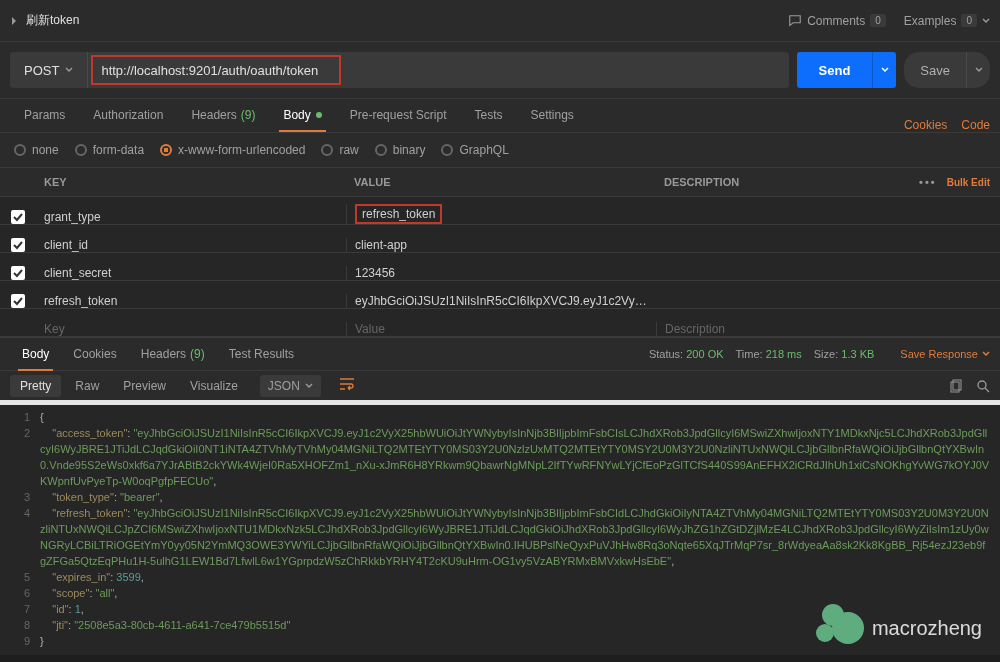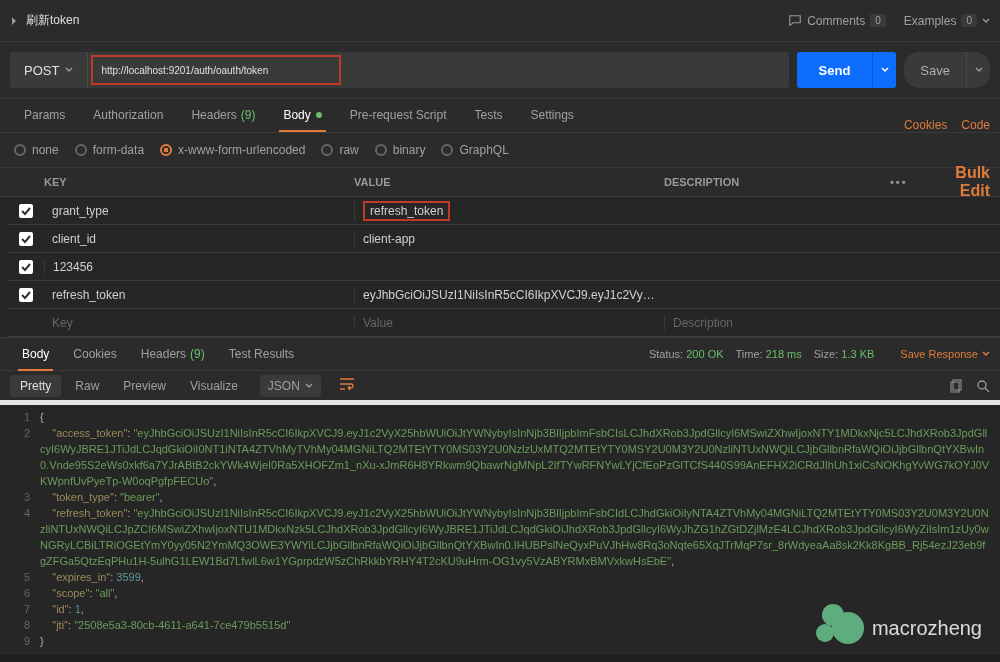--- a/index.html
+++ b/index.html
@@ -6,21 +6,21 @@
 body { background:#1e1e1e; color:#a0a0a0; font-size:12px; width:1000px; height:662px; overflow:hidden; position:relative; }
 .top-bar { display:flex; align-items:center; height:42px; background:#2b2b2b; border-bottom:1px solid #3a3a3a; padding:0 10px; }
 .caret { width:8px; height:8px; margin-right:8px; color:#999; }
 .top-title { color:#e0e0e0; font-size:12px; flex:1; }
 .top-right { display:flex; align-items:center; gap:18px; }
 .top-item { display:flex; align-items:center; gap:5px; color:#a0a0a0; cursor:pointer; }
 .badge { background:#3a3a3a; padding:1px 5px; border-radius:2px; font-size:10px; }
 .url-row { display:flex; gap:8px; padding:10px; background:#2b2b2b; border-bottom:1px solid #3a3a3a; }
 .url-bar { flex:1; display:flex; background:#3a3a3a; border-radius:3px; height:36px; }
 .method { display:flex; align-items:center; gap:6px; padding:0 14px; color:#e0e0e0; font-size:13px; font-weight:500; border-right:1px solid #4a4a4a; }
-.url-input { flex:0 0 auto; width:250px; padding:0 8px; background:transparent; border:2px solid #c0392b; color:#e0e0e0; font-size:10px; outline:none; margin:3px 3px; }
+.url-input { flex:0 0 auto; width:250px; padding:0 8px; background:transparent; border:2px solid #c0392b; color:#e0e0e0; font-size:13px; outline:none; margin:3px 3px; }
 .send-btn { display:flex; align-items:center; }
 .send-main { background:#0d6efd; color:#fff; padding:0 22px; height:36px; display:flex; align-items:center; font-size:13px; font-weight:700; border-radius:3px 0 0 3px; border:none; cursor:pointer; }
 .send-drop { background:#0d6efd; height:36px; width:24px; border-left:1px solid rgba(0,0,0,.2); border-radius:0 3px 3px 0; display:flex; align-items:center; justify-content:center; cursor:pointer; }
 .save-btn { display:flex; align-items:center; background:#3a3a3a; height:36px; border-radius:15px; }
 .save-main { padding:0 16px; color:#b0b0b0; font-size:13px; border:none; background:transparent; cursor:pointer; }
 .save-drop { width:24px; height:36px; border-left:1px solid #4a4a4a; display:flex; align-items:center; justify-content:center; }
 .req-tabs { display:flex; gap:0; background:#2b2b2b; height:34px; align-items:flex-end; padding:0 10px; border-bottom:1px solid #3a3a3a; }
 .req-tab { padding:0 14px; height:34px; display:flex; align-items:center; color:#a0a0a0; cursor:pointer; position:relative; }
 .req-tab.active { color:#fff; }
 .req-tab.active::after { content:''; position:absolute; bottom:0; left:10px; right:10px; height:2px; background:#e07b3c; }
@@ -32,22 +32,22 @@
 .radio-opt { display:flex; align-items:center; gap:6px; cursor:pointer; }
 .radio { width:12px; height:12px; border-radius:50%; border:2px solid #666; }
 .radio.sel { border-color:#e07b3c; background:radial-gradient(circle,#e07b3c 40%,transparent 45%); }
 .params-table { background:#262626; }
 .ptable-head { display:flex; background:#2b2b2b; height:30px; align-items:center; border-top:1px solid #3a3a3a; border-bottom:1px solid #3a3a3a; font-size:11px; color:#999; font-weight:600; }
 .col-check { width:36px; display:flex; justify-content:center; }
 .col-key { flex:0 0 310px; padding:0 8px; }
 .col-val { flex:0 0 310px; padding:0 8px; }
 .col-desc { flex:1; padding:0 8px; }
 .col-actions { width:110px; text-align:right; padding-right:10px; display:flex; justify-content:flex-end; align-items:center; gap:10px; }
-.bulk { color:#e07b3c; cursor:pointer; font-size:16px;margin-left:28px; }
-.ptable-row { display:flex; height:28px; align-items:center; border-bottom:1px solid #3a3a3a;margin-left:8px; }
+.bulk { color:#e07b3c; cursor:pointer; font-size:10px; }
+.ptable-row { display:flex; height:28px; align-items:flex-end; border-bottom:1px solid #3a3a3a; }
 .ptable-row .cell { color:#d0d0d0; overflow:hidden; white-space:nowrap; text-overflow:ellipsis; }
 .ptable-row.empty .cell { color:#666; }
 .chk { width:14px; height:14px; background:#fff; border-radius:2px; display:flex; align-items:center; justify-content:center; }
 .chk svg { width:10px; height:10px; }
 .val-boxed { border:2px solid #c0392b; padding:1px 5px; display:inline-block; }
 .col-val-wrap { flex:0 0 310px; padding:0 8px; border-left:1px solid #3a3a3a; }
 .col-desc-wrap { flex:1; padding:0 8px; border-left:1px solid #3a3a3a; }
 .resp-tabs { display:flex; height:34px; align-items:center; padding:0 10px; background:#2b2b2b; border-top:1px solid #3a3a3a; border-bottom:1px solid #3a3a3a; }
 .resp-tab { padding:0 12px; color:#a0a0a0; cursor:pointer; height:34px; display:flex; align-items:center; position:relative; }
 .resp-tab.active { color:#fff; }
@@ -213,20 +213,21 @@
   <div class="col-desc-wrap cell"></div>
       </div>
       <div class="ptable-row">
         <div class="col-check">
           <div class="chk">
             <svg viewBox="0 0 10 10">
               <path d="M1 5l3 3 5-6" fill="none" stroke="#333" stroke-width="2"></path>
             </svg>
           </div>
         </div>
+  <div class="col-key cell">client_secret</div>
   <div class="col-val-wrap cell">123456</div>
   <div class="col-desc-wrap cell"></div>
       </div>
       <div class="ptable-row">
         <div class="col-check">
           <div class="chk">
             <svg viewBox="0 0 10 10">
               <path d="M1 5l3 3 5-6" fill="none" stroke="#333" stroke-width="2"></path>
             </svg>
           </div>

